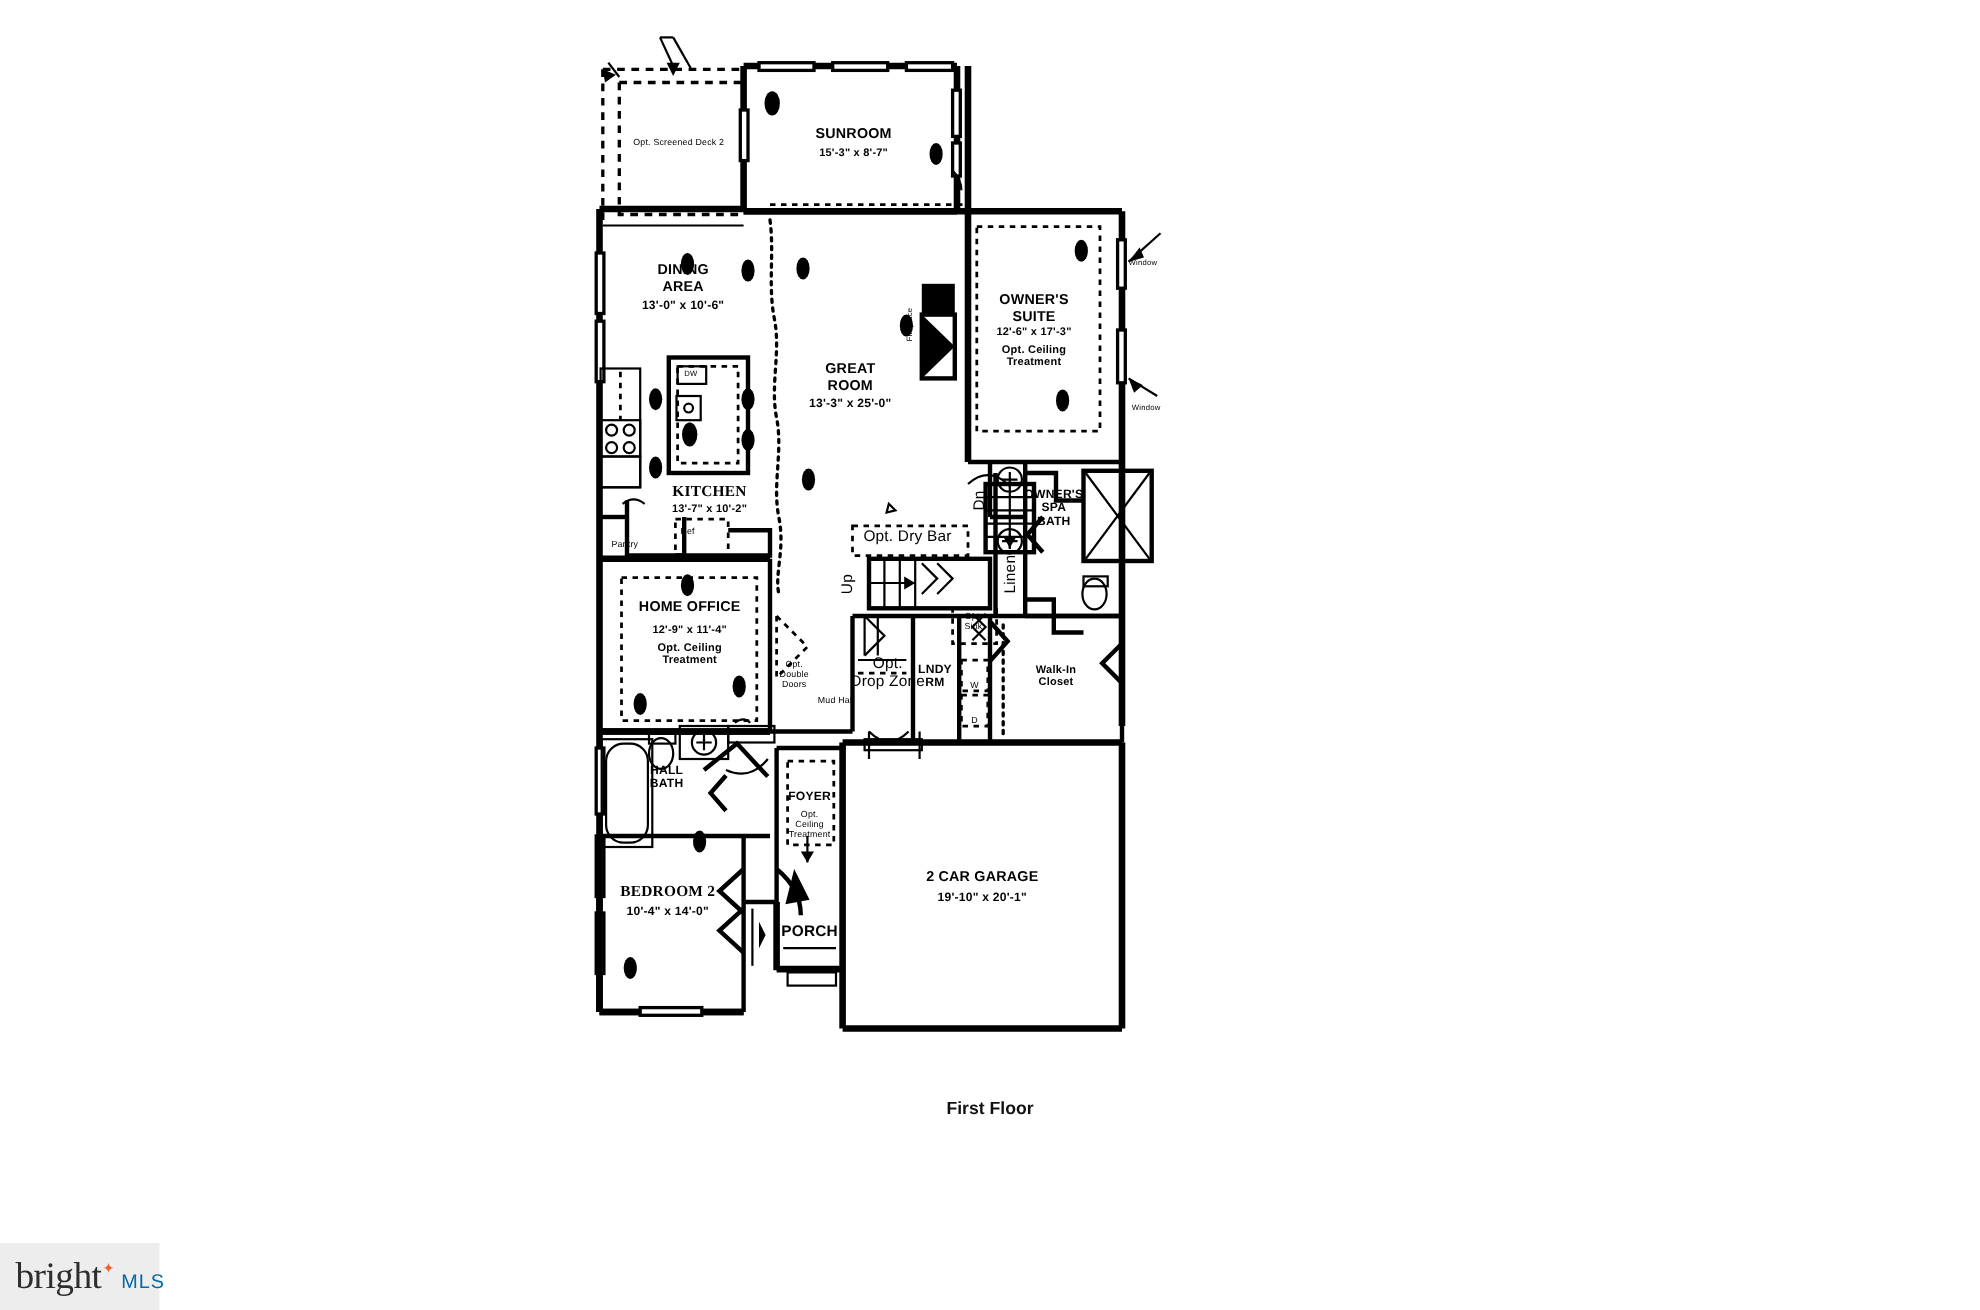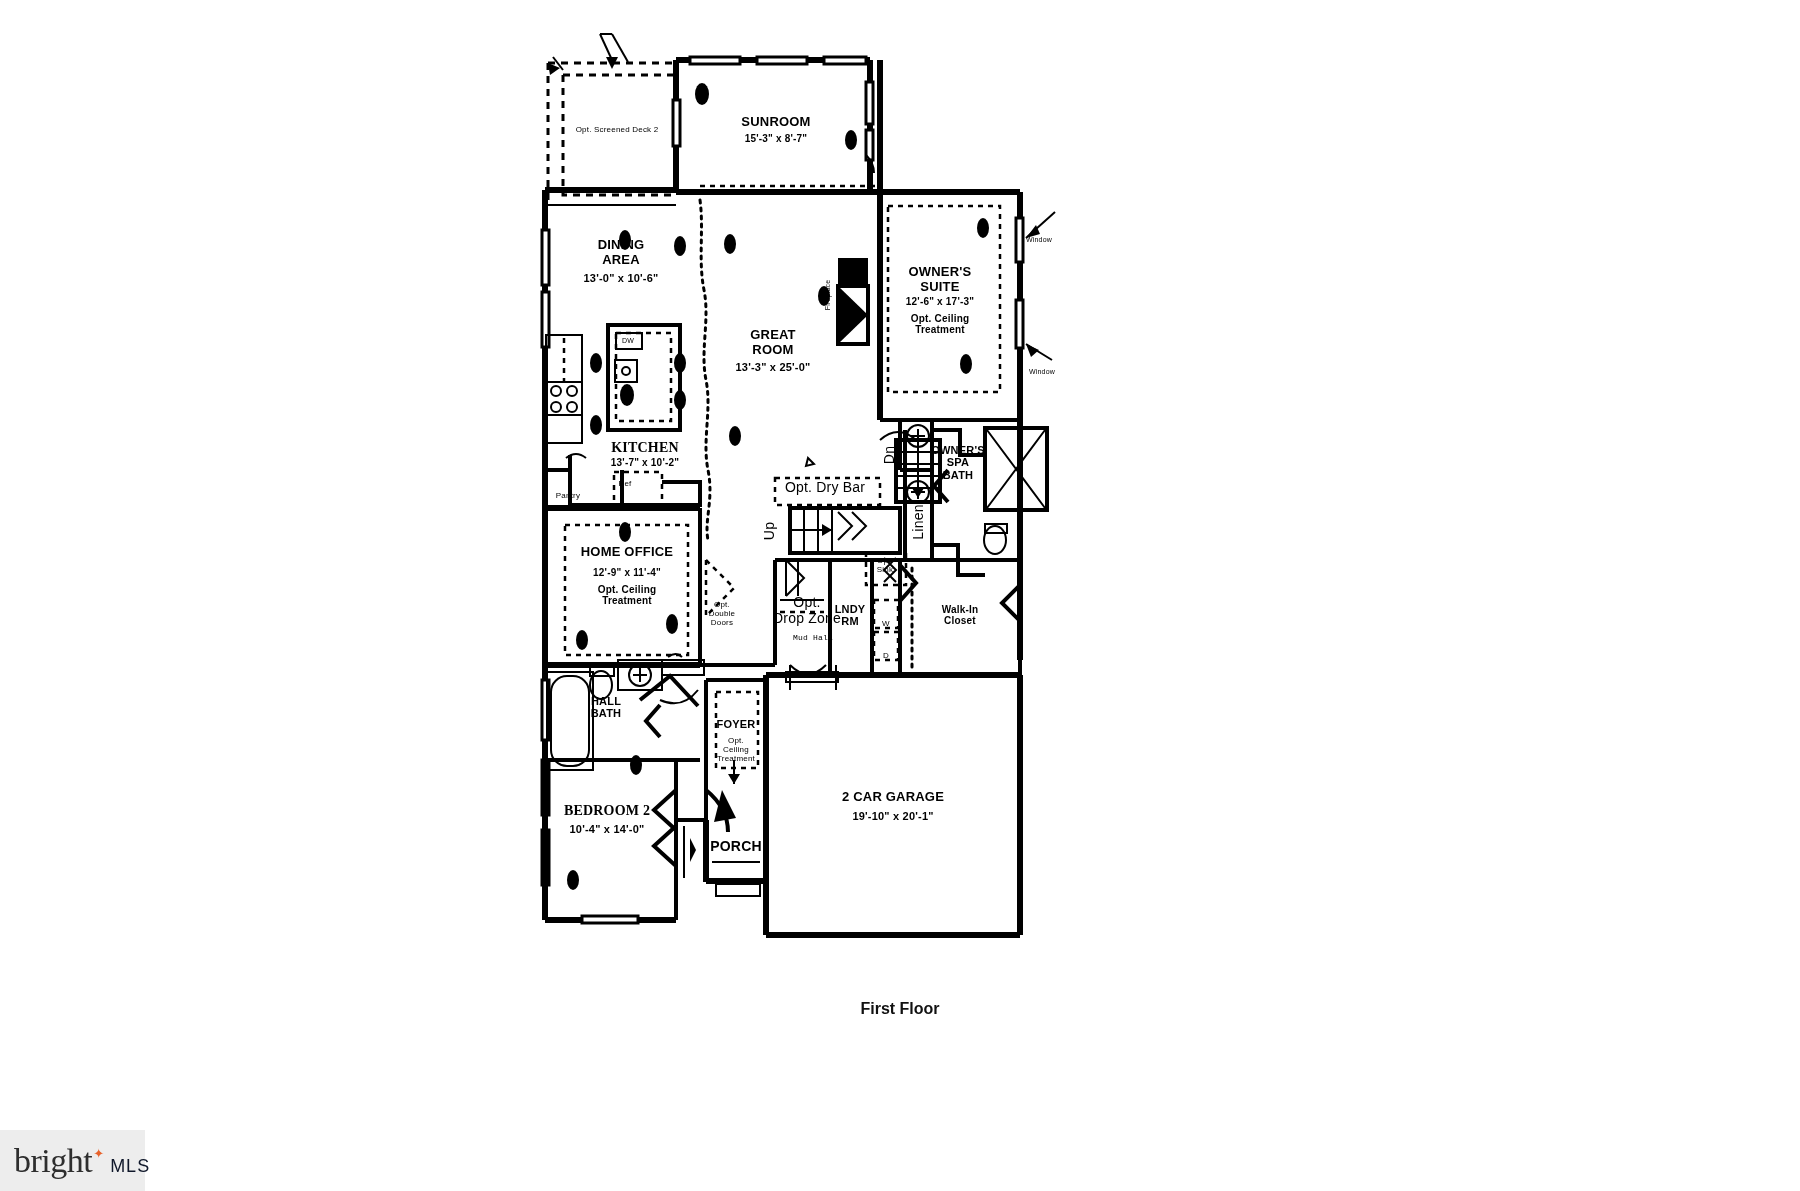--- a/index.html
+++ b/index.html
@@ -15,21 +15,21 @@
   .t7{font-size:7px;} .t8{font-size:8px;} .t9{font-size:14px;}
   .t10{font-size:10px;} .t11{font-size:11px;} .t12{font-size:14px;font-family:Liberation Serif, serif;}
   .t13{font-size:13px;}
 
   
   #watermark{position:absolute;left:0;top:1130px;width:145px;height:61px;
              background:#ededed;display:flex;align-items:center;}
   #wm-inner{display:flex;align-items:baseline;padding-left:14px;}
   #wm-bright{font-size:34px;color:#2e2e2e;font-family:"Liberation Serif",serif;letter-spacing:-.5px;}
   #wm-star{color:#e8622a;font-size:13px;position:relative;top:-14px;left:1px;}
-  #wm-mls{font-size:18px;color:#0f172a;margin-left:7px;letter-spacing:1px;}
+  #wm-mls{font-size:18px;color:#0369a1;margin-left:7px;letter-spacing:1px;}
 
   #caption{position:absolute;left:0;top:1000px;width:1800px;text-align:center;
            font-size:16px;font-weight:bold;color:#111;}
   #caption span{display:inline-block;}
 </style>
 </head>
 <body>
 
 <svg id="plan" viewBox="0 0 1800 1191" xmlns="http://www.w3.org/2000/svg">
   <defs>
@@ -363,21 +363,21 @@
   <div class="lbl n t9 rot" style="left:919px;top:522px;">Linen</div>
 
   <div class="lbl t11" style="left:958px;top:462px;">OWNER'S
 SPA
 BATH</div>
 
   <div class="lbl n t8" style="left:885px;top:566px;">Opt.
 Sink</div>
   <div class="lbl n t9" style="left:807px;top:611px;">Opt.
 Drop Zone</div>
-  <div class="lbl n t8" style="left:813px;top:638px;font-family:Liberation Mono, monospace;">Mud Hall</div>
+  <div class="lbl n t8" style="left:760px;top:638px;">Mud Hall</div>
   <div class="lbl t11" style="left:850px;top:615px;">LNDY
 RM</div>
   <div class="lbl n t8" style="left:886px;top:624px;">W</div>
   <div class="lbl n t8" style="left:886px;top:656px;">D</div>
 
   <div class="lbl t10" style="left:960px;top:615px;">Walk-In
 Closet</div>
 
   <div class="lbl t11" style="left:606px;top:707px;">HALL
 BATH</div>

